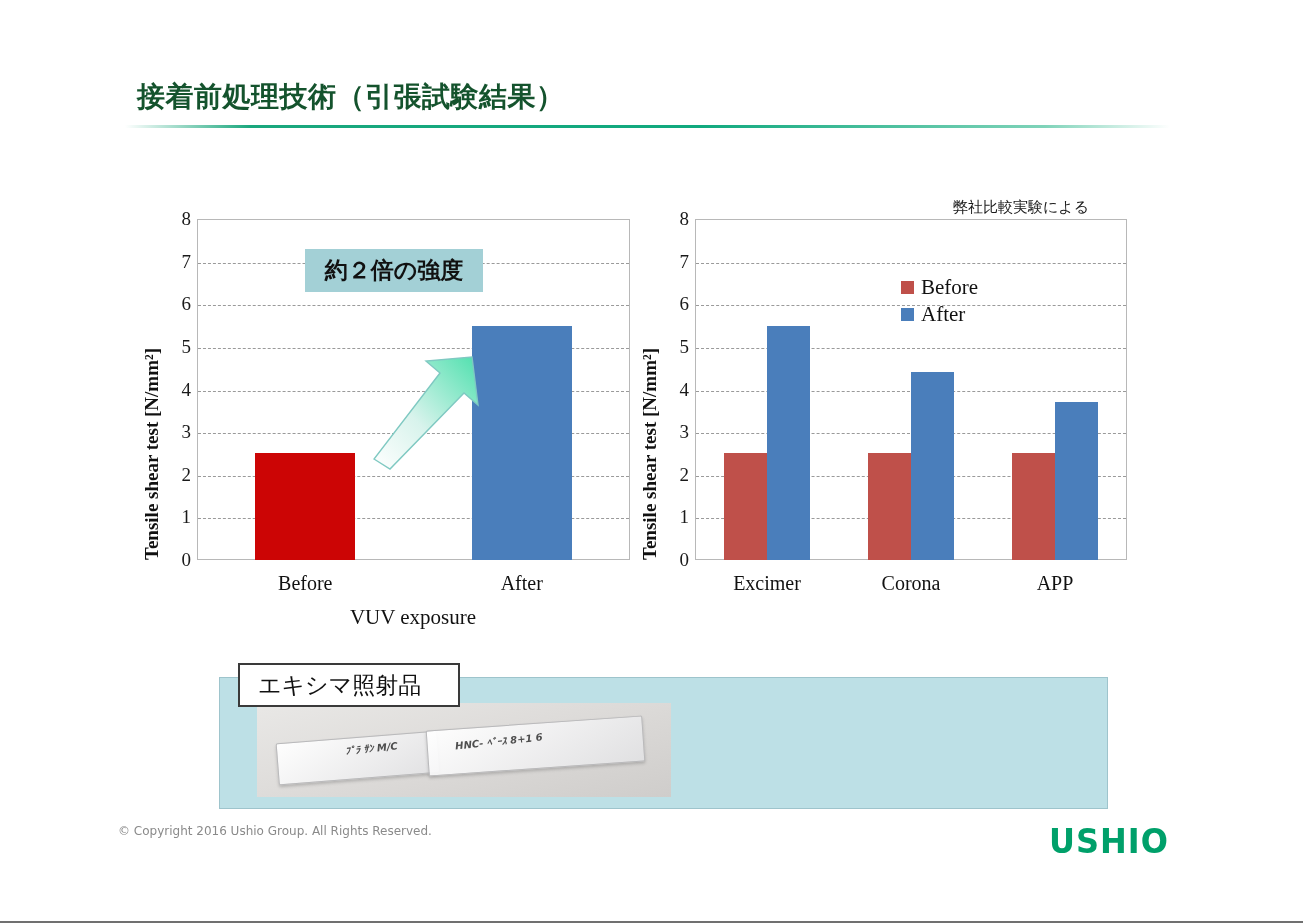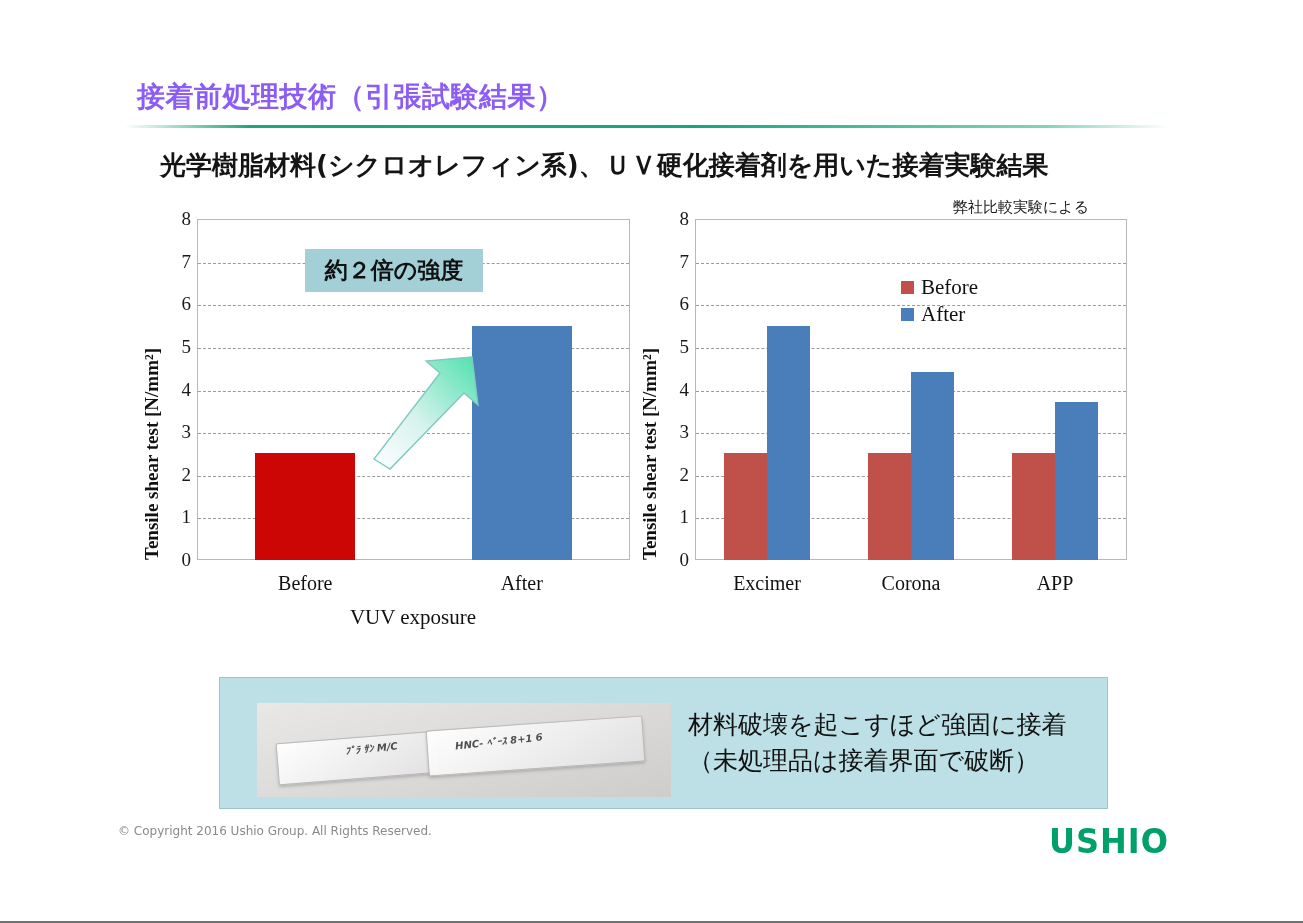--- a/index.html
+++ b/index.html
@@ -14,21 +14,21 @@
     position:absolute;left:0;top:0;width:1303px;height:923px;
     background:#ffffff;
     border-bottom:2px solid #707070;
     box-sizing:border-box;
   }
 
   
   .slide-title{
     position:absolute;left:137px;top:78px;
     font-family:"DejaVu Sans", sans-serif;
-    font-size:28px;font-weight:bold;color:#8b5cf6;
+    font-size:28px;font-weight:bold;color:#14532d;
     letter-spacing:0.5px;
     white-space:nowrap;
   }
   .title-rule{
     position:absolute;left:125px;top:125px;width:1045px;height:3px;
     background:linear-gradient(to right,#ffffff 0%,#1aa77d 12%,#10a97e 55%,#7fd3b9 88%,#ffffff 100%);
   }
   .subtitle{
     position:absolute;left:160px;top:148px;
     font-family:"DejaVu Sans", sans-serif;
@@ -176,21 +176,20 @@
     transform:scaleY(1.06);
   }
 </style>
 </head>
 <body>
 
 <div class="slide">
 
   <div class="slide-title">接着前処理技術（引張試験結果）</div>
   <div class="title-rule"></div>
-  <div class="subtitle">光学樹脂材料(シクロオレフィン系)、ＵＶ硬化接着剤を用いた接着実験結果</div>
 
   <div class="chart" id="chart-left">
     <div class="ytitle" id="ytitle-left" style="left: -24px; top: 355px;">Tensile shear test  [N/mm²]</div>
     <div class="plot" id="plot-left">
         <div class="gridline" style="top: 298.375px;"></div>
         <div class="gridline" style="top: 255.75px;"></div>
         <div class="gridline" style="top: 213.125px;"></div>
         <div class="gridline" style="top: 170.5px;"></div>
         <div class="gridline" style="top: 127.875px;"></div>
         <div class="gridline" style="top: 85.25px;"></div>
@@ -280,23 +279,20 @@
       </div>
   </div>
 
   <div class="info-panel"></div>
   <div class="photo">
     <div class="slide-a"></div>
     <div class="slide-b"></div>
     <div class="scribble" style="left:88px;top:40px;">ﾌﾟﾗ ｻﾝ M/C</div>
     <div class="scribble" style="left:198px;top:33px;">HNC- ﾍﾞｰｽ 8+1 6</div>
   </div>
-  <div class="info-text">
-    <div>材料破壊を起こすほど強固に接着</div>
-    <div>（未処理品は接着界面で破断）</div>
-  </div>
+  <div class="photo-tag">エキシマ照射品</div>
 
   <div class="footer">
     <div>© Copyright 2016 Ushio Group.  All Rights Reserved.</div>
   </div>
   <div class="logo">USHIO</div>
 
 </div>
 
 </body></html>

